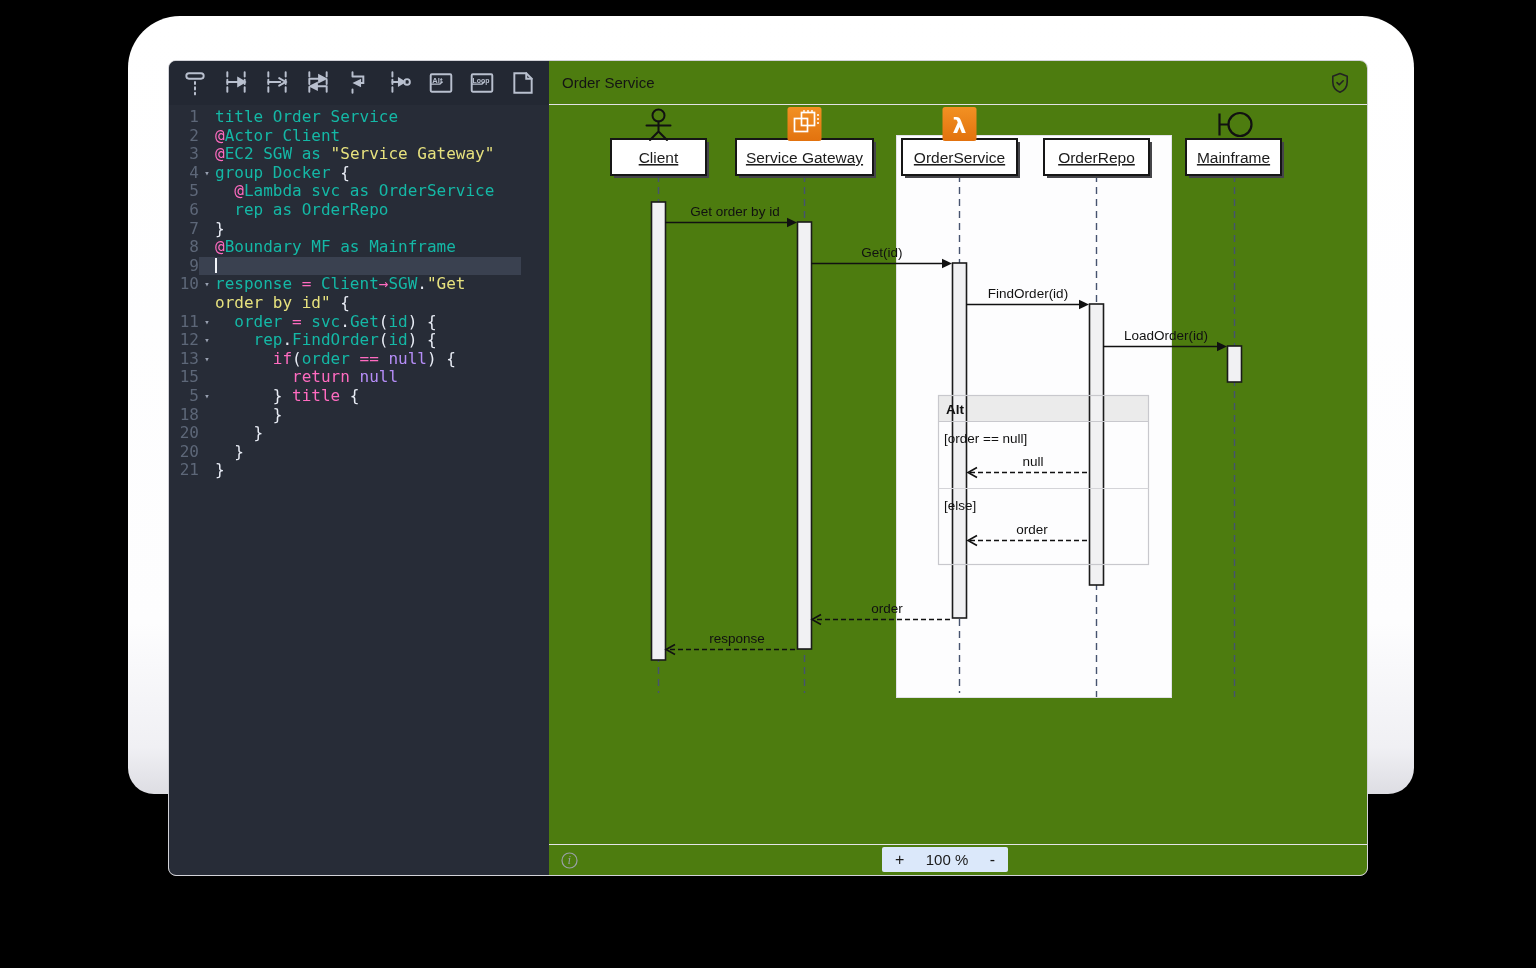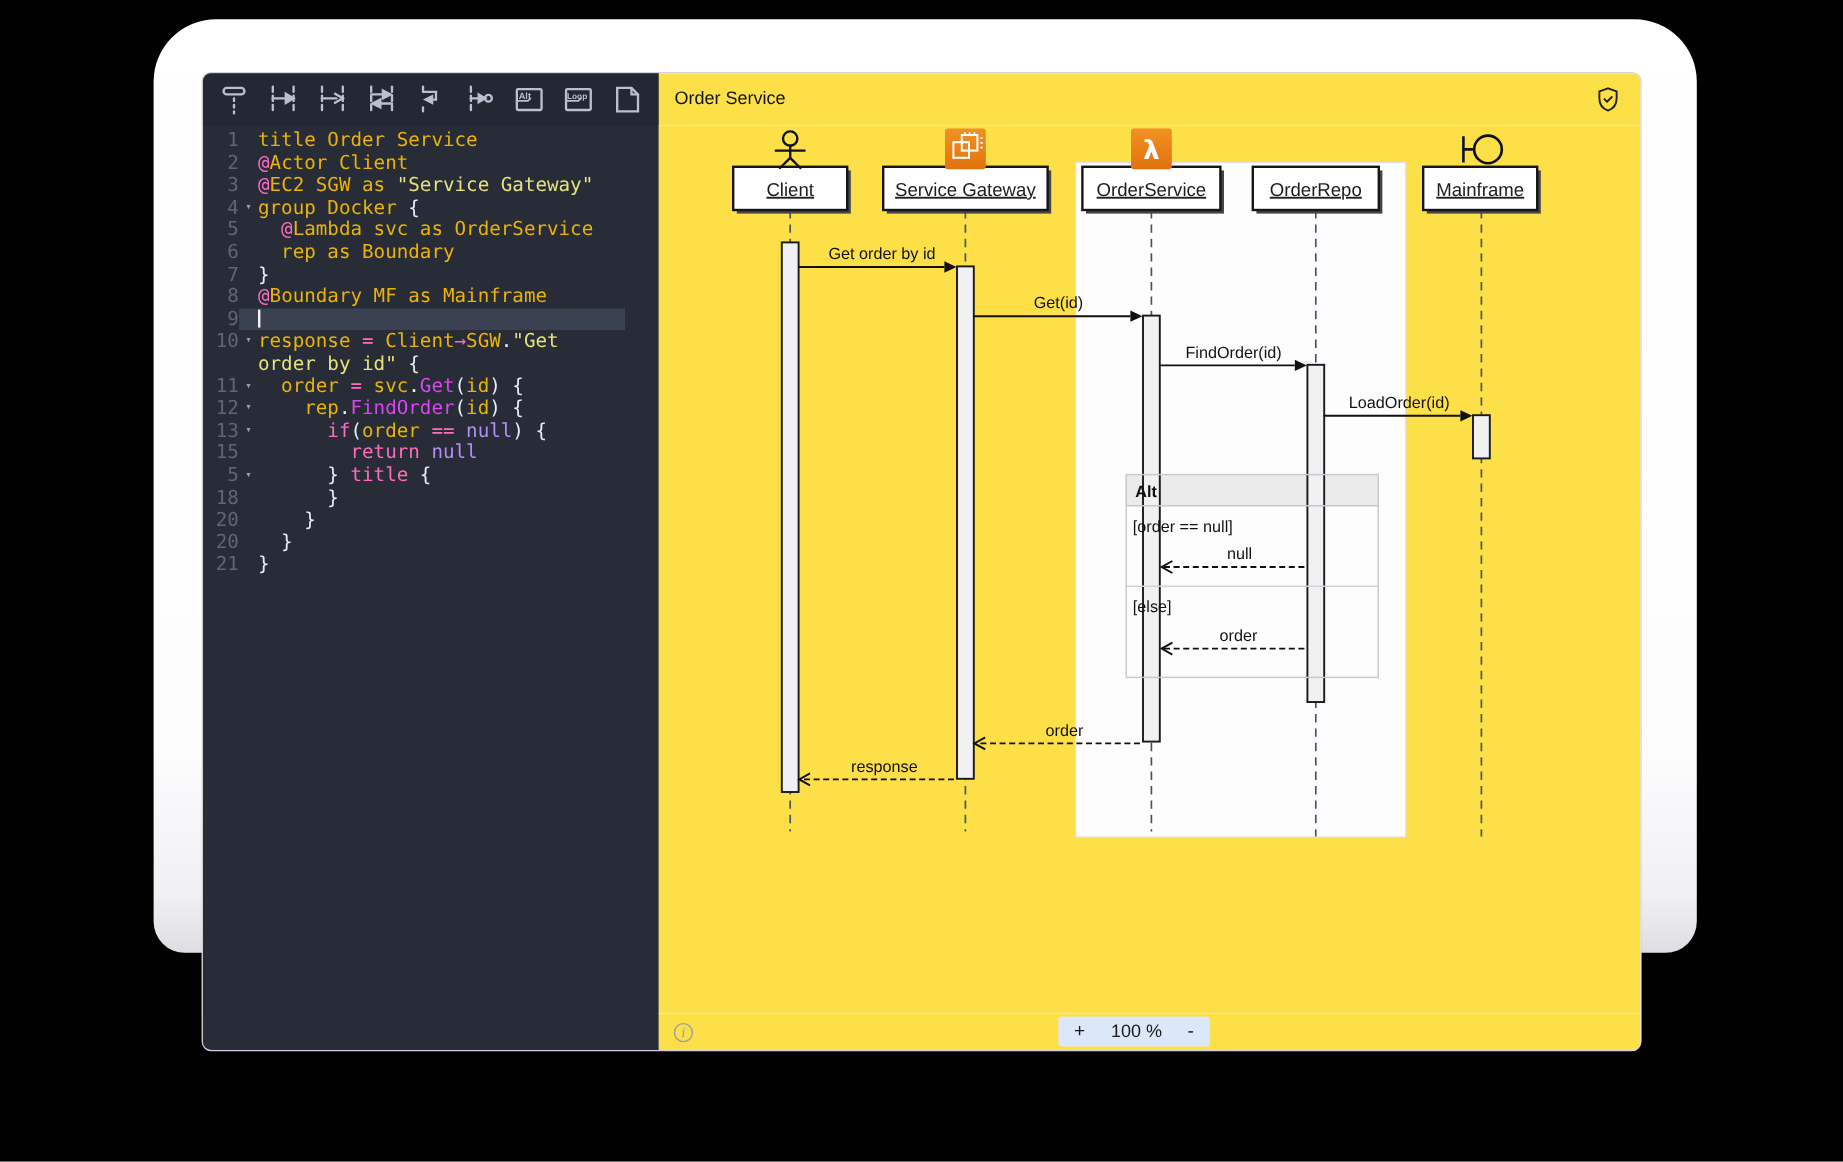--- a/index.html
+++ b/index.html
@@ -26,25 +26,25 @@
   .tool svg text{stroke:none;fill:#b9c0cf;font-family:"Liberation Sans",sans-serif;font-weight:bold;}
 
   .code{flex:1;overflow:hidden;padding-top:3px;font-family:"DejaVu Sans Mono",monospace;
     font-size:16px;line-height:18.6px;}
   .code-line{display:flex;}
   .ln{width:30px;flex:none;text-align:right;color:#5d6778;user-select:none;}
   .fold{width:16px;flex:none;text-align:center;color:#98a0b0;font-size:9px;line-height:18.6px;}
   .code-text{width:302px;white-space:pre-wrap;word-wrap:break-word;color:#e8ecf5;}
   .cursor-line{background:linear-gradient(90deg,transparent 30px,#3a4150 30px,#3a4150 352px,transparent 352px);}
   .caret{display:inline-block;width:2px;height:15px;background:#f2f4f8;vertical-align:-2px;}
-  .tk-g{color:#eab308}.tk-p{color:#ff6bc0}.tk-y{color:#e7e27e}
-  .tk-c{color:#d946ef}.tk-v{color:#b58df7}.tk-w{color:#e8ecf5}
+  .tk-g{color:#14b8a6}.tk-p{color:#ff6bc0}.tk-y{color:#e7e27e}
+  .tk-c{color:#14b8a6}.tk-v{color:#b58df7}.tk-w{color:#e8ecf5}
 
   
-  .diagram{flex:1;display:flex;flex-direction:column;background:#fde047;min-width:0;}
+  .diagram{flex:1;display:flex;flex-direction:column;background:#4d7c0f;min-width:0;}
   .dheader{height:43px;flex:none;border-bottom:1px solid #e2e2e5;display:flex;align-items:center;padding:0 13px;}
   .dtitle{font-size:15px;color:#141414;flex:1;}
   .shield-btn{width:28px;height:28px;display:flex;align-items:center;justify-content:center;cursor:pointer;}
   .canvas{flex:1;position:relative;}
   .canvas>svg{position:absolute;left:0;top:0;}
 
   .statusbar{height:30px;flex:none;border-top:1px solid #e4e4e7;position:relative;
     display:flex;align-items:center;padding:0 12px;}
   .zoom-pill{position:absolute;left:333px;top:2px;width:126px;height:25px;background:#dbe8fa;border-radius:2px;
     display:flex;align-items:center;justify-content:space-between;padding:0 13px;box-sizing:border-box;
@@ -150,21 +150,21 @@
             <span class="code-text"><span class="tk-g">group Docker </span><span class="tk-w">{</span></span>
           </div>
           <div class="code-line">
             <span class="ln">5</span>
             <span class="fold"></span>
             <span class="code-text"><span class="tk-w">  </span><span class="tk-p">@</span><span class="tk-g">Lambda svc as OrderService</span></span>
           </div>
           <div class="code-line">
             <span class="ln">6</span>
             <span class="fold"></span>
-            <span class="code-text"><span class="tk-w">  </span><span class="tk-g">rep as Boundary</span></span>
+            <span class="code-text"><span class="tk-w">  </span><span class="tk-g">rep as OrderRepo</span></span>
           </div>
           <div class="code-line">
             <span class="ln">7</span>
             <span class="fold"></span>
             <span class="code-text"><span class="tk-w">}</span></span>
           </div>
           <div class="code-line">
             <span class="ln">8</span>
             <span class="fold"></span>
             <span class="code-text"><span class="tk-p">@</span><span class="tk-g">Boundary MF as Mainframe</span></span>

